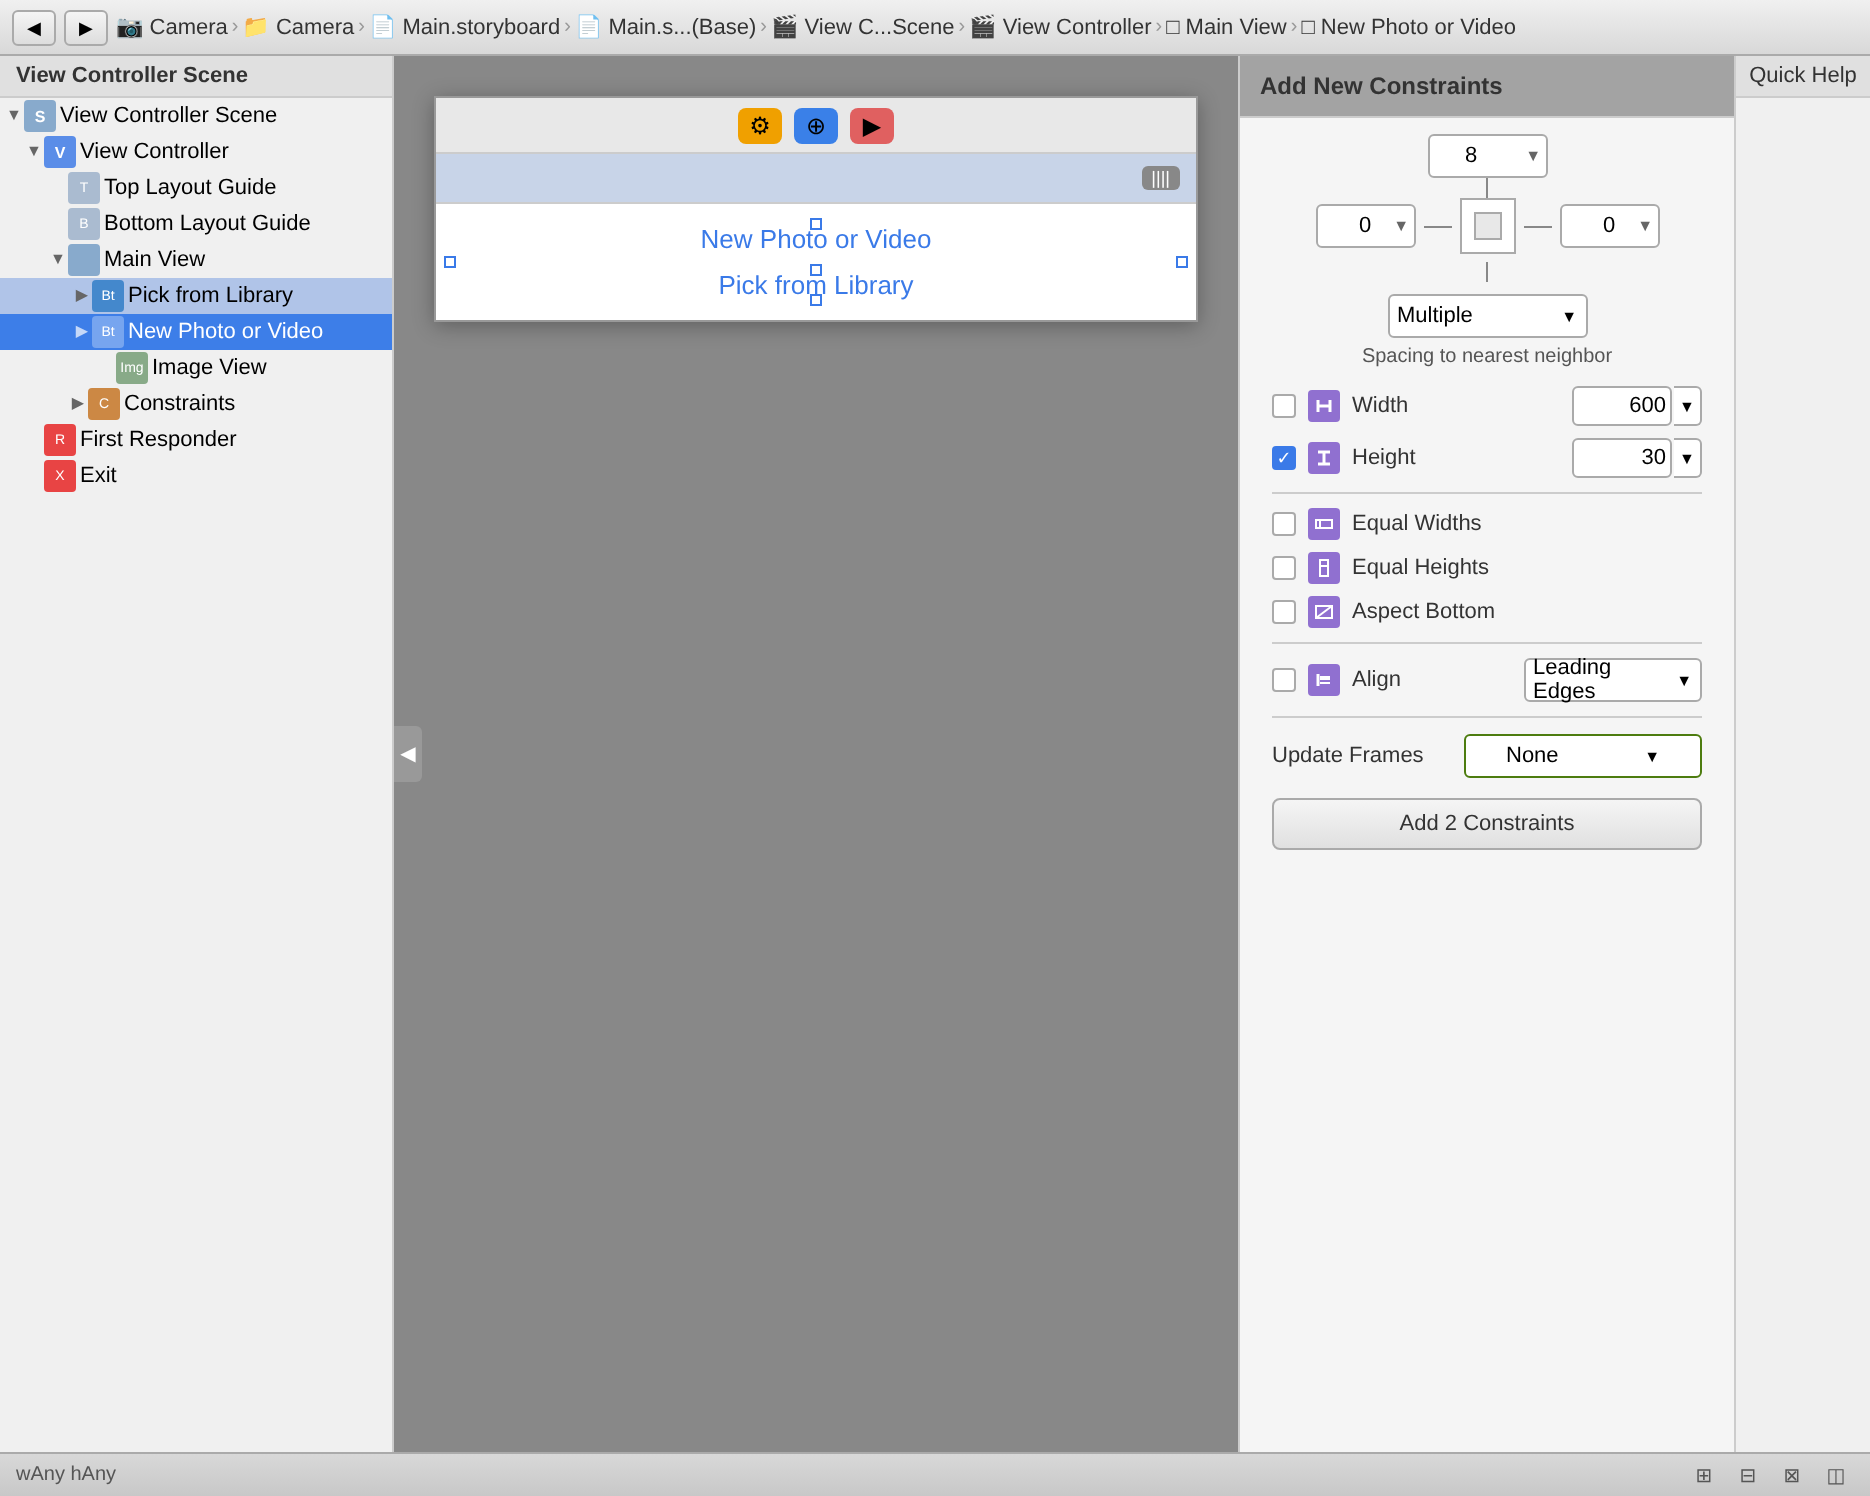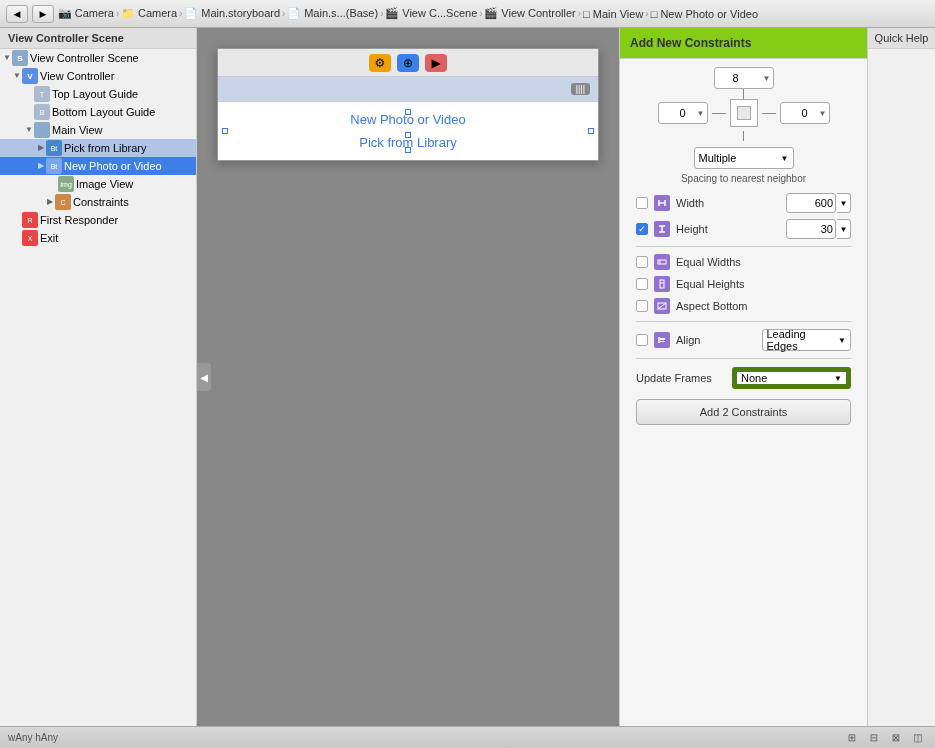--- a/index.html
+++ b/index.html
@@ -181,21 +181,21 @@
       background: #f5f5f5;
       border-left: 1px solid #ccc;
       flex-shrink: 0;
       overflow: auto;
     }
     .panel-title {
       font-size: 12px;
       font-weight: bold;
       color: #333;
       padding: 8px 10px;
-      background: #84cc16;
+      background: #a3a3a3;
       border-bottom: 1px solid #ccc;
     }
     .constraint-section { padding: 8px; }
     .spacing-input-top {
       width: 60px;
       height: 22px;
       border: 1px solid #aaa;
       border-radius: 3px;
       text-align: center;
       font-size: 11px;
@@ -331,25 +331,25 @@
       gap: 6px;
     }
     .update-frames-label {
       font-size: 11px;
       color: #333;
       width: 90px;
     }
     .update-frames-select {
       flex: 1;
       height: 22px;
-      border: 5px solid #4d7c0f;
+      border: 1px solid #4d7c0f;
       border-radius: 3px;
       background: white;
       font-size: 11px;
-      padding: 0 4px;
+      padding: 0 20px;
       display: flex; align-items: center; justify-content: space-between;
     }
     .add-constraints-btn {
       margin: 6px 8px;
       width: calc(100% - 16px);
       height: 26px;
       background: linear-gradient(to bottom, #f5f5f5, #e0e0e0);
       border: 1px solid #aaa;
       border-radius: 4px;
       font-size: 11px;
@@ -472,21 +472,21 @@
       <span class="tree-icon" style="background:rgba(255,255,255,0.3);border-radius:2px;color:white;font-size:7px;display:flex;align-items:center;justify-content:center;">Bt</span>
       <span class="tree-label">New Photo or Video</span>
     </div>
 
     <div class="tree-item" style="padding-left:48px">
       <span class="triangle" style="width:10px"></span>
       <span class="tree-icon" style="background:#88aa88;border-radius:2px;color:white;font-size:7px;display:flex;align-items:center;justify-content:center;">Img</span>
       <span class="tree-label">Image View</span>
     </div>
 
-    <div class="tree-item" style="padding-left:45px">
+    <div class="tree-item" style="padding-left:34px">
       <span class="triangle closed"></span>
       <span class="tree-icon" style="background:#cc8844;border-radius:2px;color:white;font-size:7px;display:flex;align-items:center;justify-content:center;">C</span>
       <span class="tree-label">Constraints</span>
     </div>
 
     <div class="tree-item" style="padding-left:12px">
       <span class="triangle" style="width:10px"></span>
       <span class="tree-icon" style="background:#e84444;border-radius:2px;color:white;font-size:7px;display:flex;align-items:center;justify-content:center;">R</span>
       <span class="tree-label">First Responder</span>
     </div>

